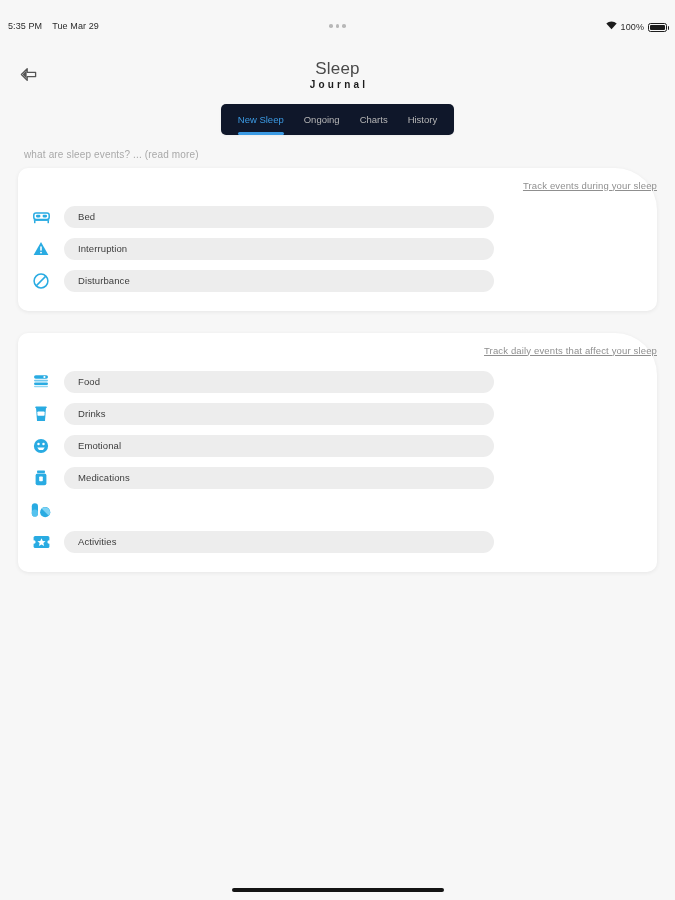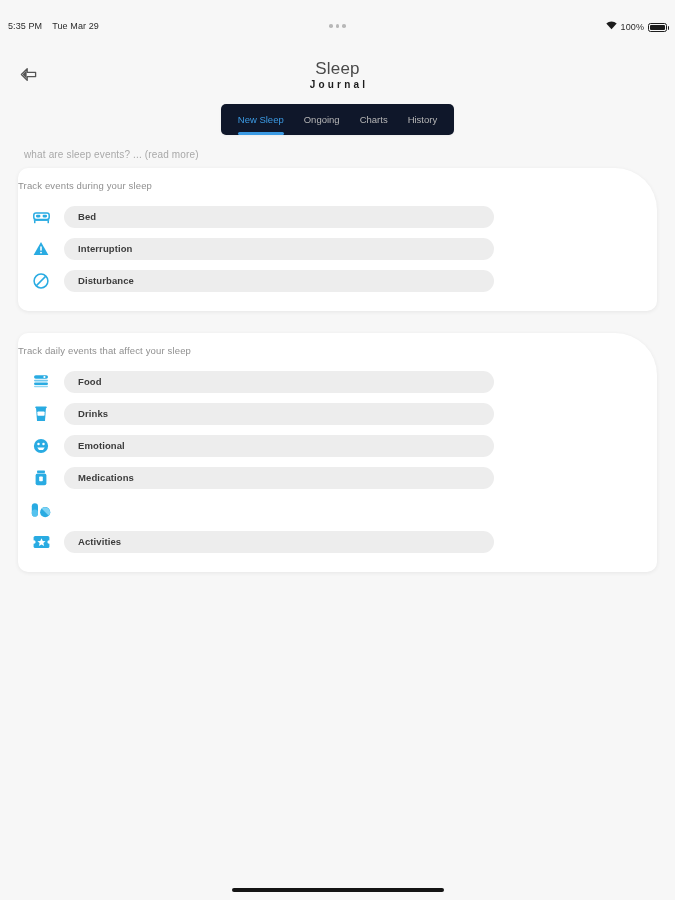--- a/index.html
+++ b/index.html
@@ -178,27 +178,28 @@
   .card {
     background: #ffffff;
     margin: 0 18px 0 18px;
     border-radius: 10px 42px 10px 10px;
     box-shadow: 0 1px 4px rgba(0,0,0,0.07);
     padding: 12px 0 14px 0;
     position: relative;
   }
   .card + .card { margin-top: 22px; }
   .card-title {
-    text-align: left;
+    text-align: right;
     font-size: 9.5px;
     color: #8f8f8f;
     margin-bottom: 10px;
     letter-spacing: 0.15px;
-  }
-  .rows { display: block; font-weight: bold; }
+    text-decoration: underline;
+  }
+  .rows { display: block; }
   .row {
     display: flex;
     align-items: center;
     height: 32px;
     cursor: pointer;
   }
   .row-icon {
     width: 46px;
     min-width: 46px;
     display: flex;

